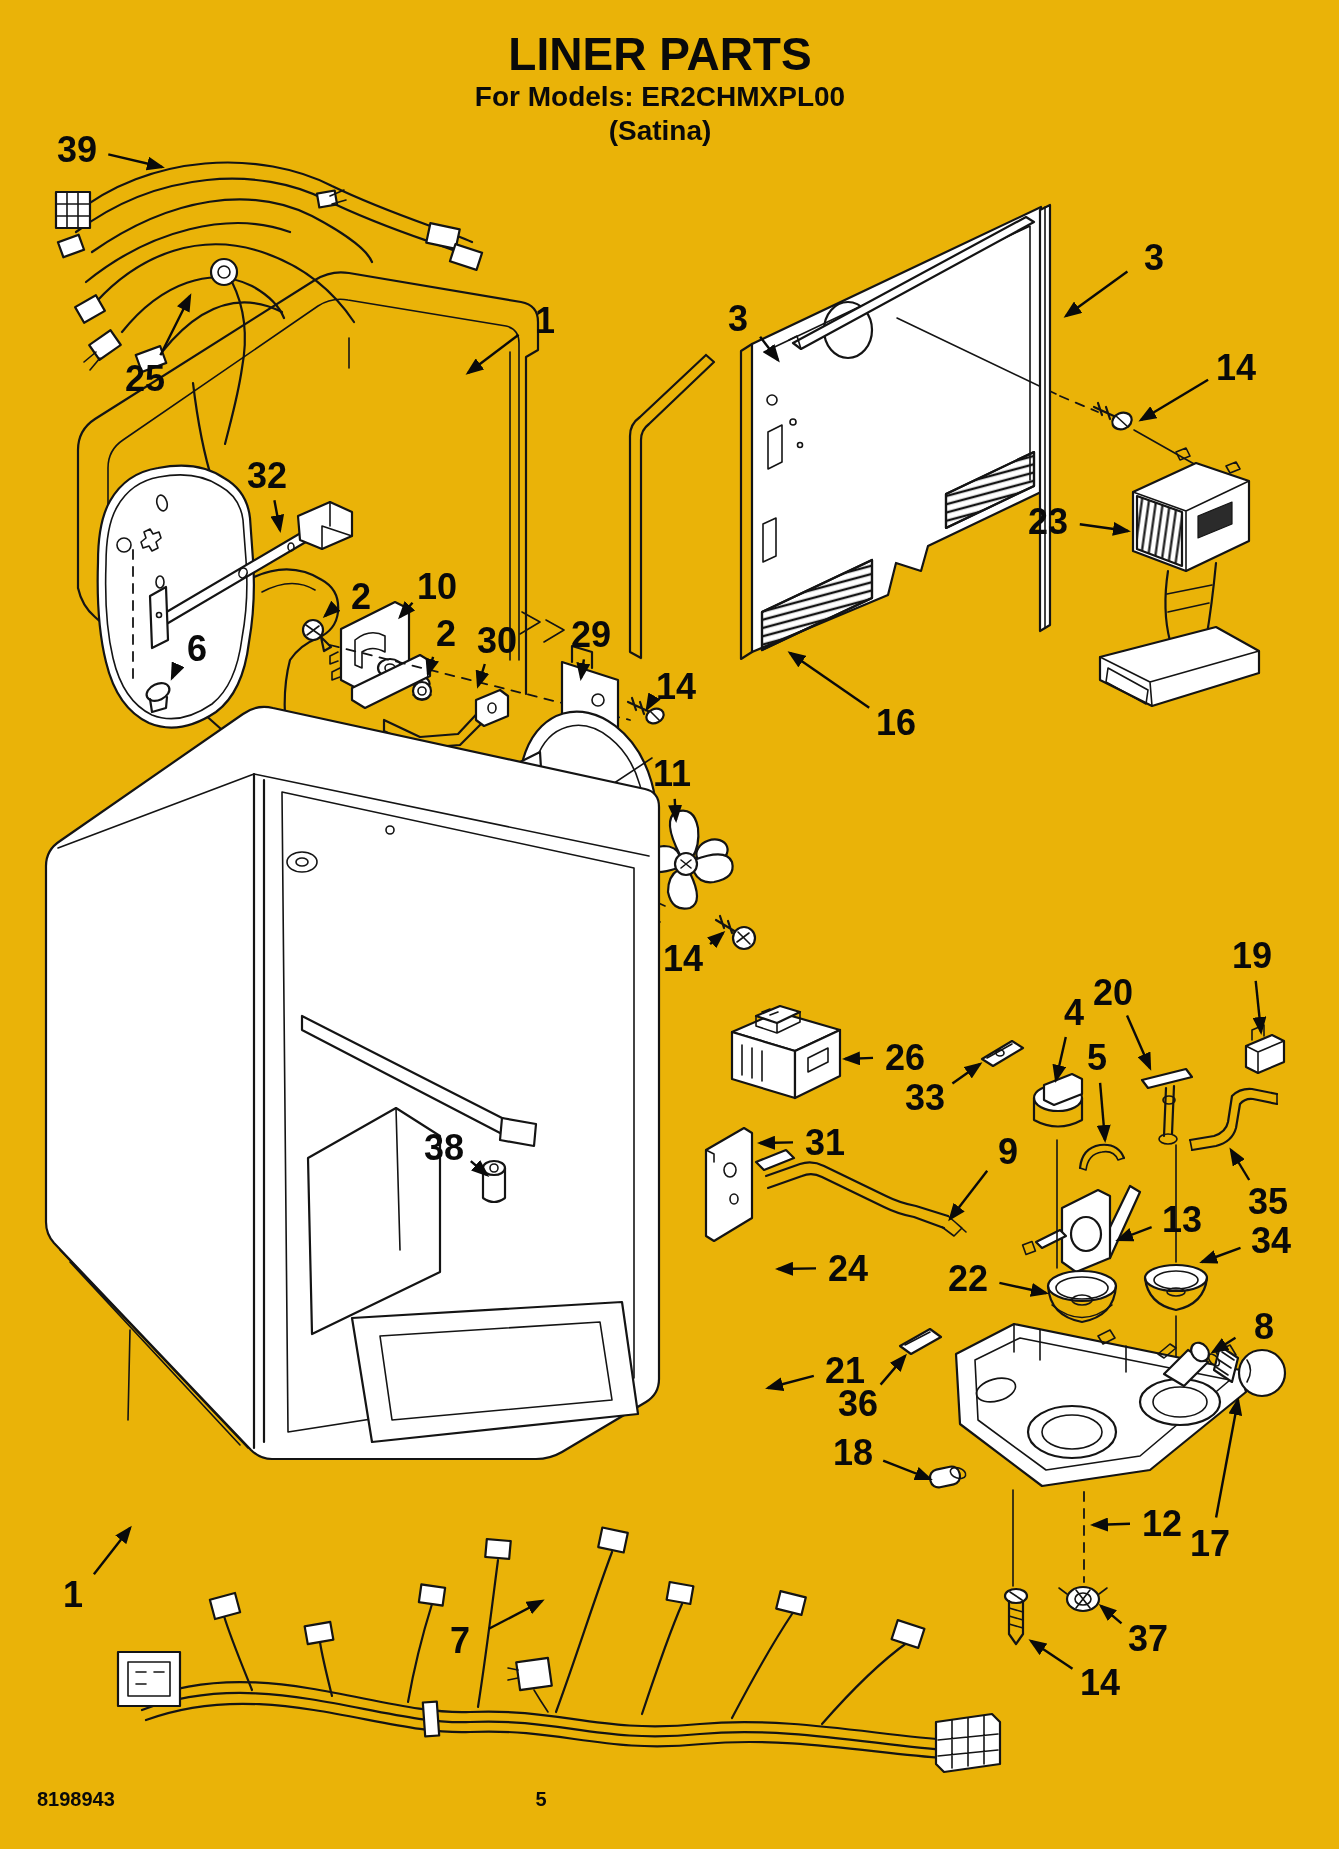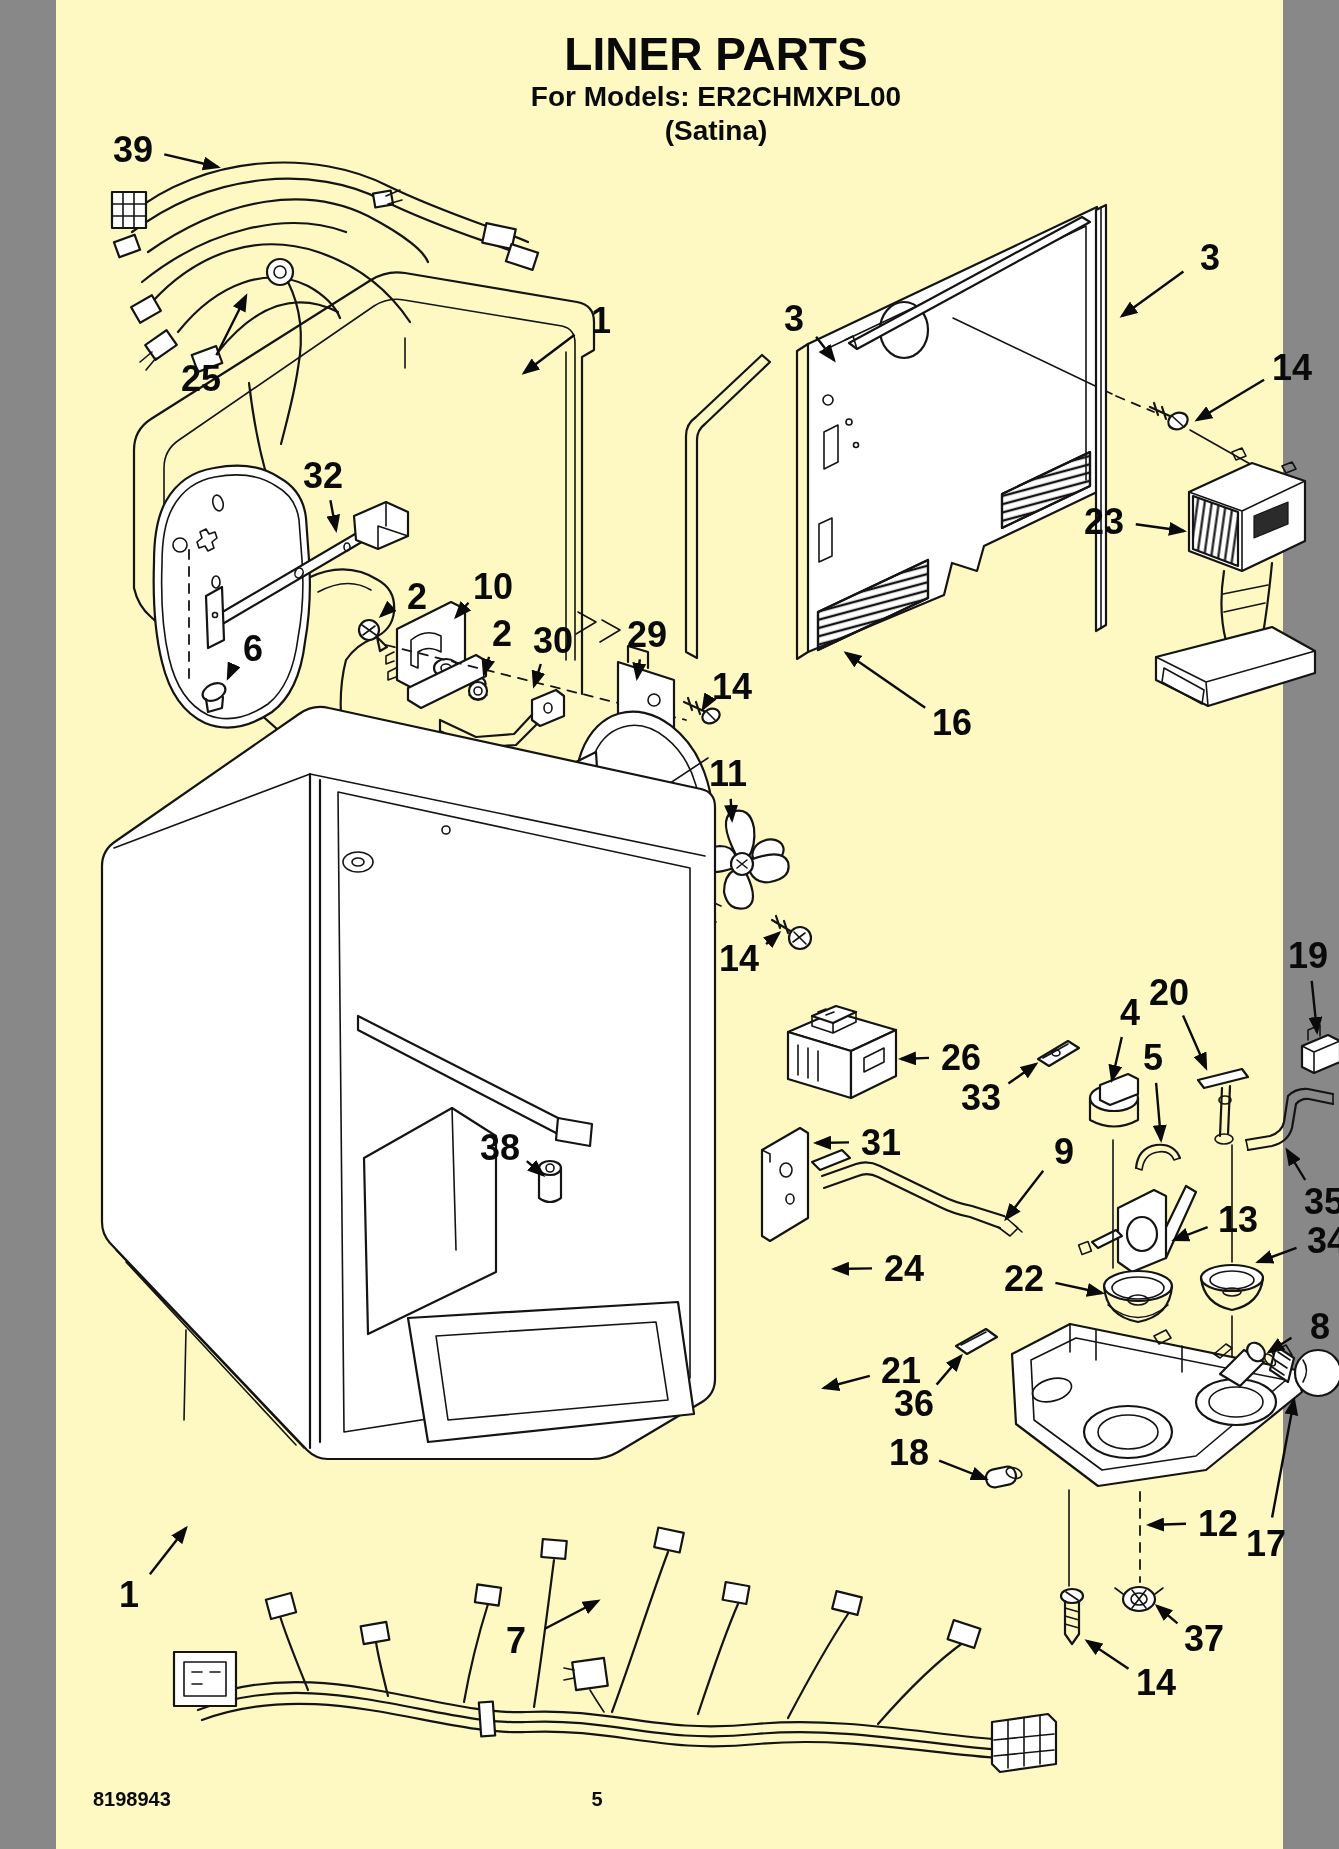--- a/index.html
+++ b/index.html
@@ -1,16 +1,16 @@
 <!DOCTYPE html>
 <html><head>
 <meta charset="utf-8">
 <style>
   html,body{margin:0;padding:0;background:#888;}
-  .page{width:1227px;height:1849px;position:relative;background:#fef9c3;margin:0 auto;
+  .page{width:1339px;height:1849px;position:relative;background:#eab308;margin:0 auto;
         font-family:"Liberation Sans",sans-serif;text-align:center;}
   svg{display:block;width:1339px;height:1849px;}
   
   #artwork path,#artwork line,#artwork polyline,#artwork polygon,
   #artwork ellipse,#artwork circle,#artwork rect{
      fill:none;stroke:#141414;stroke-width:2.2;stroke-linecap:round;stroke-linejoin:round;}
   #artwork .wf{fill:#ffffff;}          
   #artwork .thin{stroke-width:1.6;}
   #artwork .dash{stroke-dasharray:9 8;stroke-width:1.8;}
   #artwork .hA{fill:url(#hatchA);}

